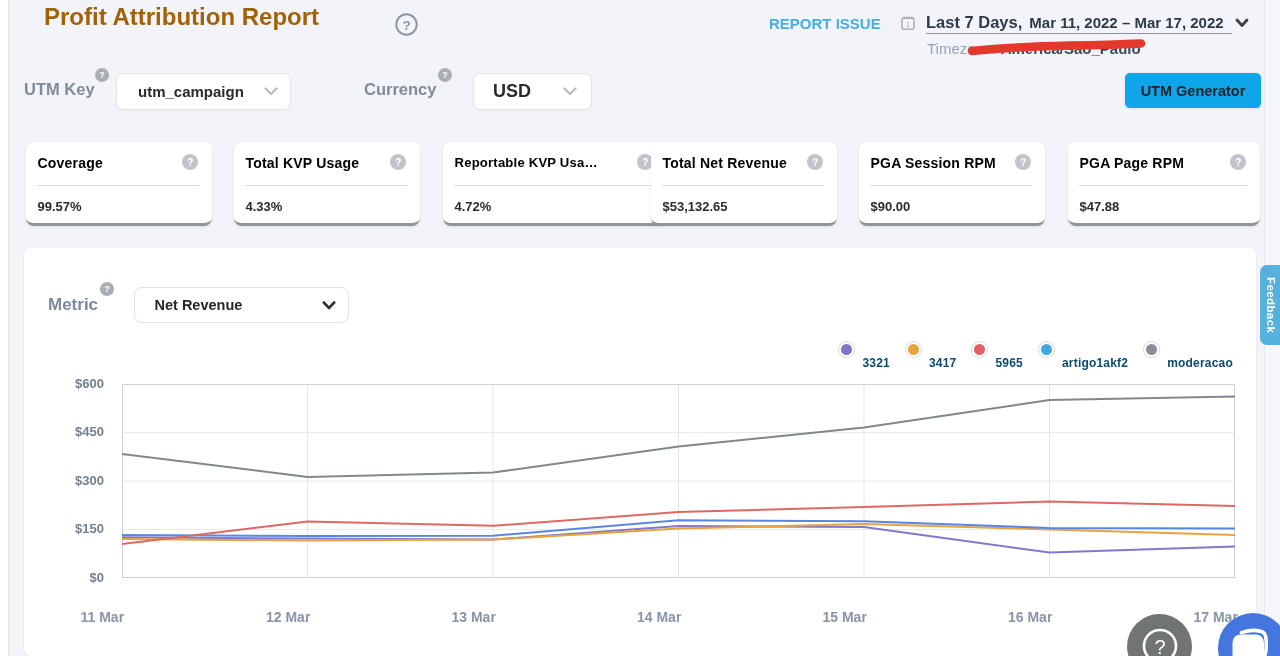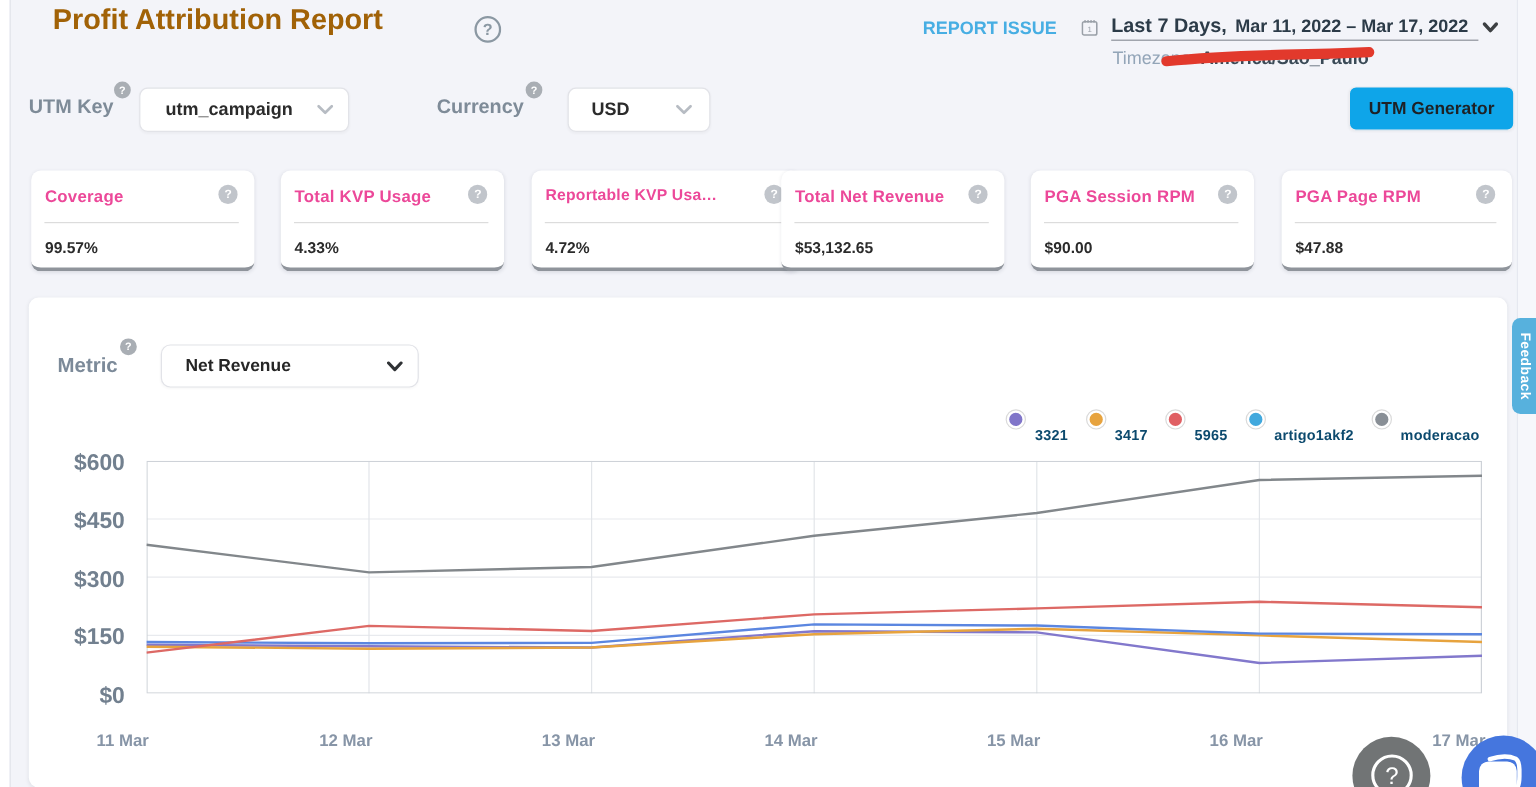--- a/index.html
+++ b/index.html
@@ -2,29 +2,29 @@
 <html><head>
 <meta charset="utf-8">
 <style>
   * { margin:0; padding:0; box-sizing:border-box; }
   html,body { width:1280px; height:656px; overflow:hidden; }
   body { background:#f3f4f9; font-family:"Liberation Sans", sans-serif; position:relative; }
   .abs { position:absolute; }
   .qbadge { position:absolute; border-radius:50%; background:#a9aeb4; color:#fff; font-weight:bold; display:flex; align-items:center; justify-content:center; }
   .sel { position:absolute; background:#fff; border:1px solid #e2e3e8; border-radius:7px; box-shadow:0 1px 2px rgba(0,0,0,0.03); display:flex; align-items:center; }
   .card { position:absolute; background:#fff; border-radius:8px; top:142px; height:83.5px; box-shadow:0 1px 3px rgba(40,50,70,0.10); border-bottom:3.5px solid #8f949b; }
-  .card .t { position:absolute; left:11.5px; top:13px; font-size:14px; font-weight:bold; color:#ec4899; letter-spacing:0.2px; white-space:nowrap; }
+  .card .t { position:absolute; left:11.5px; top:13px; font-size:14px; font-weight:bold; color:#000000; letter-spacing:0.2px; white-space:nowrap; }
   .card .d { position:absolute; left:11px; right:13px; top:43px; height:1px; background:#dcdcdc; }
   .card .v { position:absolute; left:11.5px; top:56.5px; font-size:13px; font-weight:bold; color:#2b2b2b; }
   .card .qbadge { width:16px; height:16px; right:13.8px; top:12.4px; font-size:10px; background:#c1c5cb; }
   .leg { display:flex; align-items:center; }
   .leg .dot { width:17px; height:17px; border-radius:50%; border:1.5px solid #dadada; display:flex; align-items:center; justify-content:center; margin-right:7px; flex:none; }
   .leg .dot i { display:block; width:11px; height:11px; border-radius:50%; }
   .leg span.lab { font-size:12px; font-weight:bold; color:#0c4a6e; letter-spacing:0.2px; white-space:nowrap;margin-top:27px; }
-  .ylab { position:absolute; left:54px; width:50px; text-align:right; font-size:19px; font-weight:bold; color:#72808f; }
+  .ylab { position:absolute; left:54px; width:50px; text-align:right; font-size:13px; font-weight:bold; color:#72808f; }
   .xlab { position:absolute; width:60px; text-align:left; font-size:14px; font-weight:600; color:#8795a7; top:609px; }
 </style>
 </head>
 <body>
 
   <div class="abs" style="left:0; top:0; width:8px; height:656px; background:#ffffff;"></div>
   <div class="abs" style="left:8px; top:0; width:1px; height:656px; background:#e2e4ea;"></div>
 
   <div class="abs" style="left:1264px; top:0; width:16px; height:656px; background:#f6f7fb; border-left:1px solid #e6e8f0;"></div>
 
@@ -60,21 +60,21 @@
   <div class="qbadge" style="left:95px; top:68px; width:14px; height:14px; font-size:9px;">?</div>
   <div class="sel" style="left:116px; top:73px; width:175px; height:37px;">
     <span style="margin-left:21px; font-size:15px; font-weight:bold; color:#2b2b2b;">utm_campaign</span>
     <svg style="position:absolute; right:12px;" width="14" height="9" viewBox="0 0 14 9">
       <path d="M1.5 1.5 L7 7 L12.5 1.5" fill="none" stroke="#b7bcc3" stroke-width="2.2" stroke-linecap="round" stroke-linejoin="round"></path>
     </svg>
   </div>
   <div class="abs" style="left:364px; top:80px; font-size:16.5px; font-weight:bold; color:#7e8b98;">Currency</div>
   <div class="qbadge" style="left:438px; top:68px; width:14px; height:14px; font-size:9px;">?</div>
   <div class="sel" style="left:473px; top:73px; width:119px; height:37px;">
-    <span style="margin-left:19px; font-size:15px; font-weight:bold; color:#2b2b2b;">USD</span>
+    <span style="margin-left:19px; font-size:18px; font-weight:bold; color:#2b2b2b;">USD</span>
     <svg style="position:absolute; right:14px;" width="14" height="9" viewBox="0 0 14 9">
       <path d="M1.5 1.5 L7 7 L12.5 1.5" fill="none" stroke="#b7bcc3" stroke-width="2.2" stroke-linecap="round" stroke-linejoin="round"></path>
     </svg>
   </div>
   <div class="abs" style="left:1124px; top:72px; width:138px; height:37px; background:#0ea5e9; border:1px solid #ececf0; border-radius:6px; box-shadow:0 1px 2px rgba(0,0,0,0.04); display:flex; align-items:center; justify-content:center; font-size:14.5px; font-weight:bold; color:#1e2125;">UTM Generator</div>
 
   <div class="card" style="left:26px; width:186px;">
     <div class="t">Coverage</div>
     <div class="qbadge">?</div>
     <div class="d"></div>

